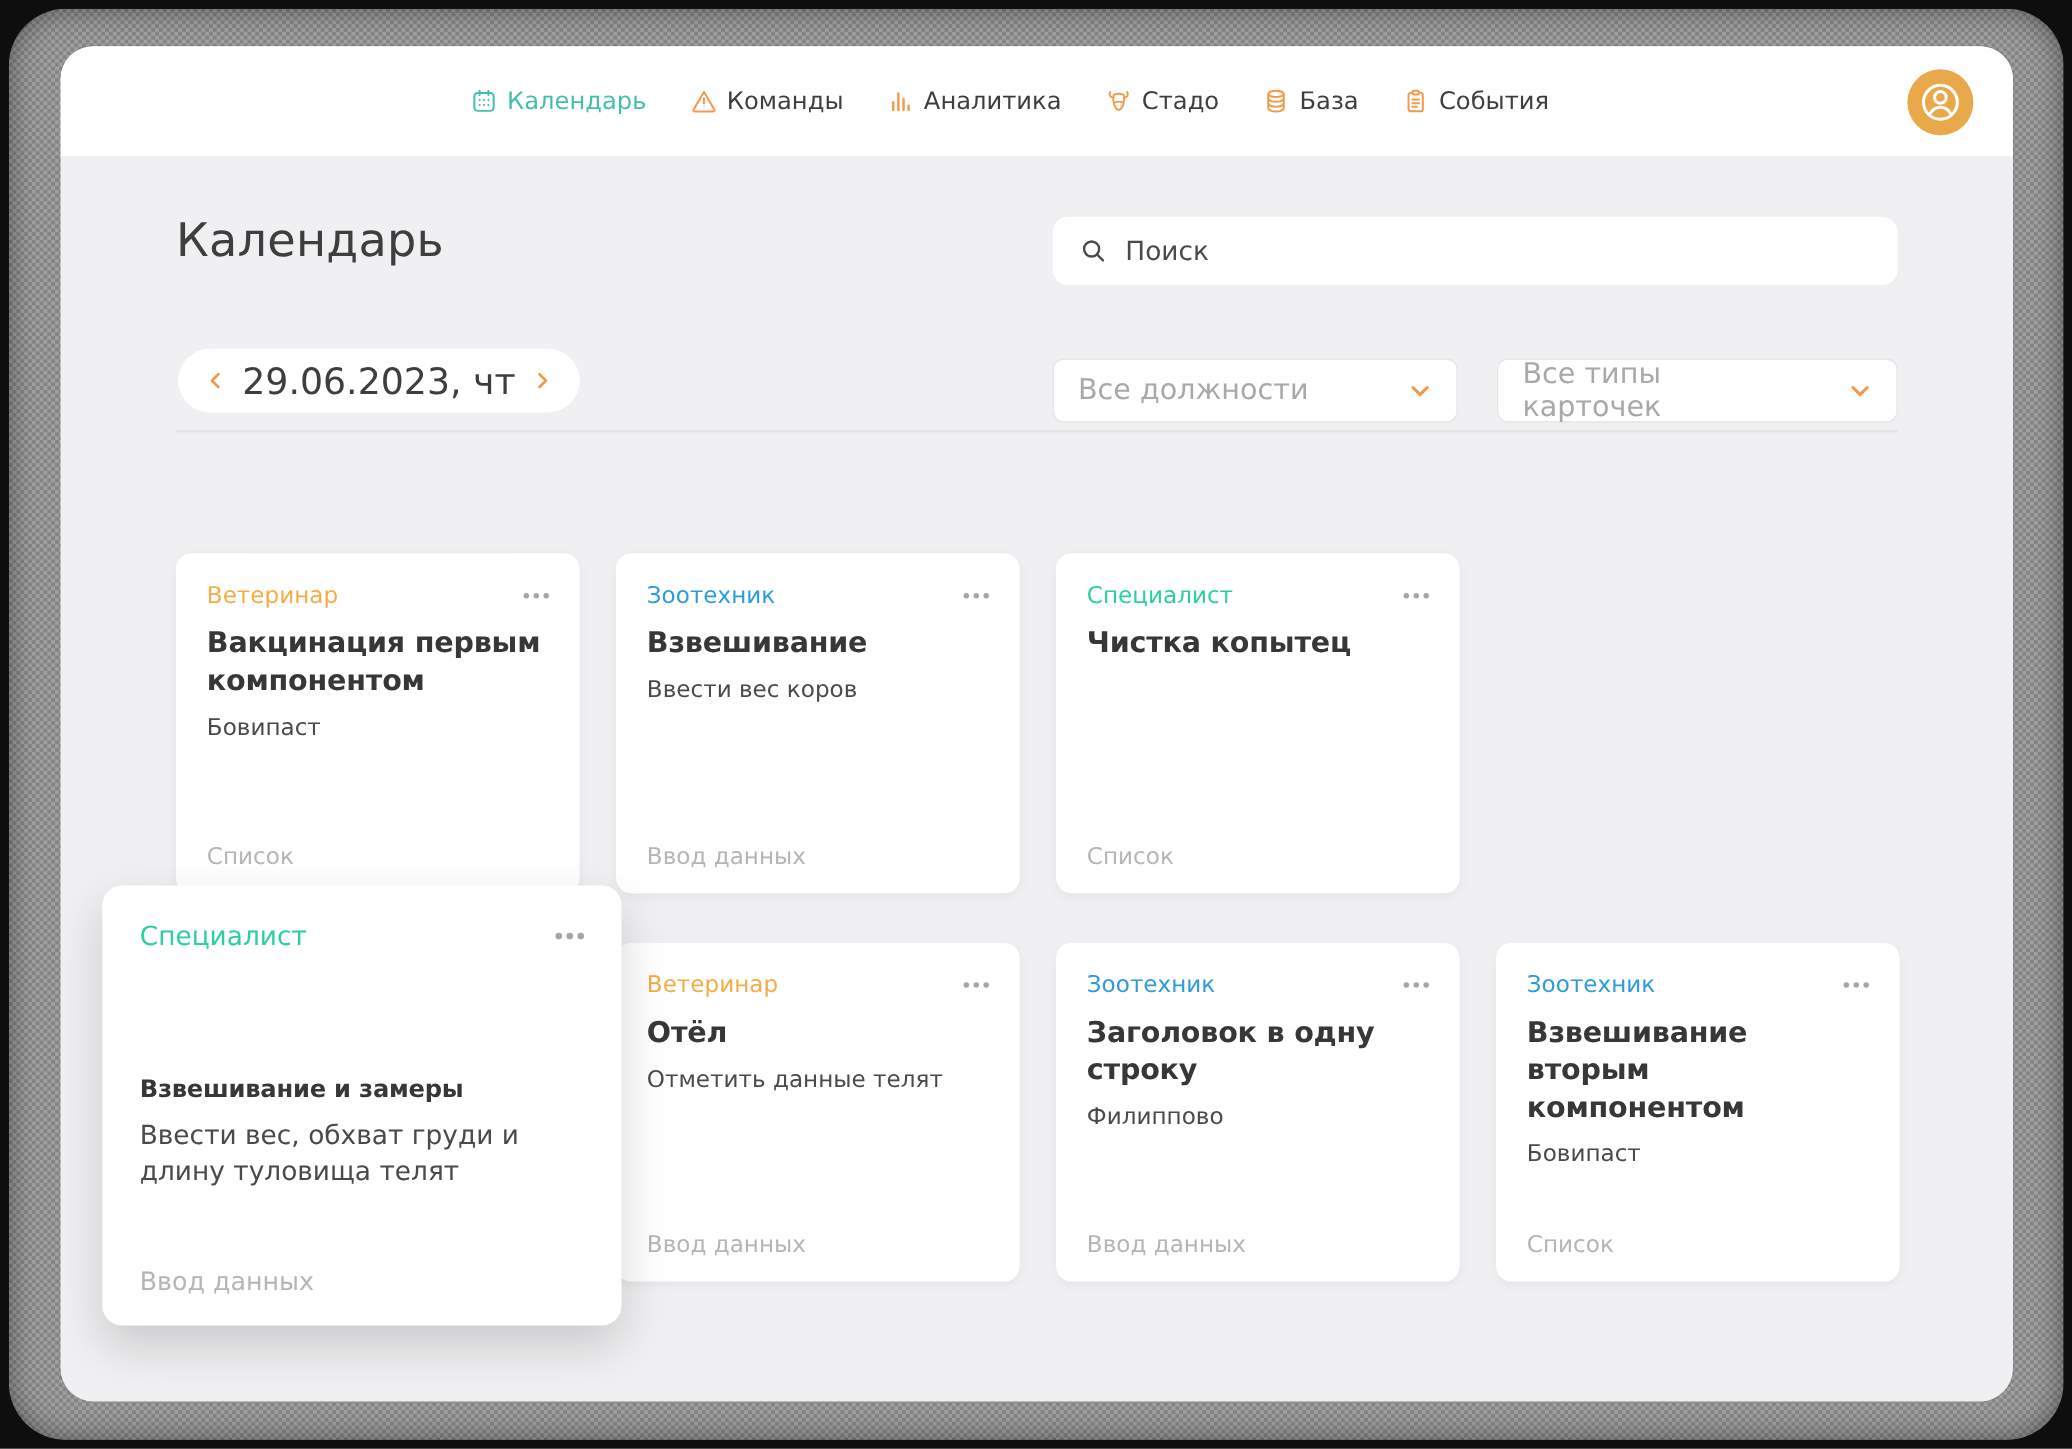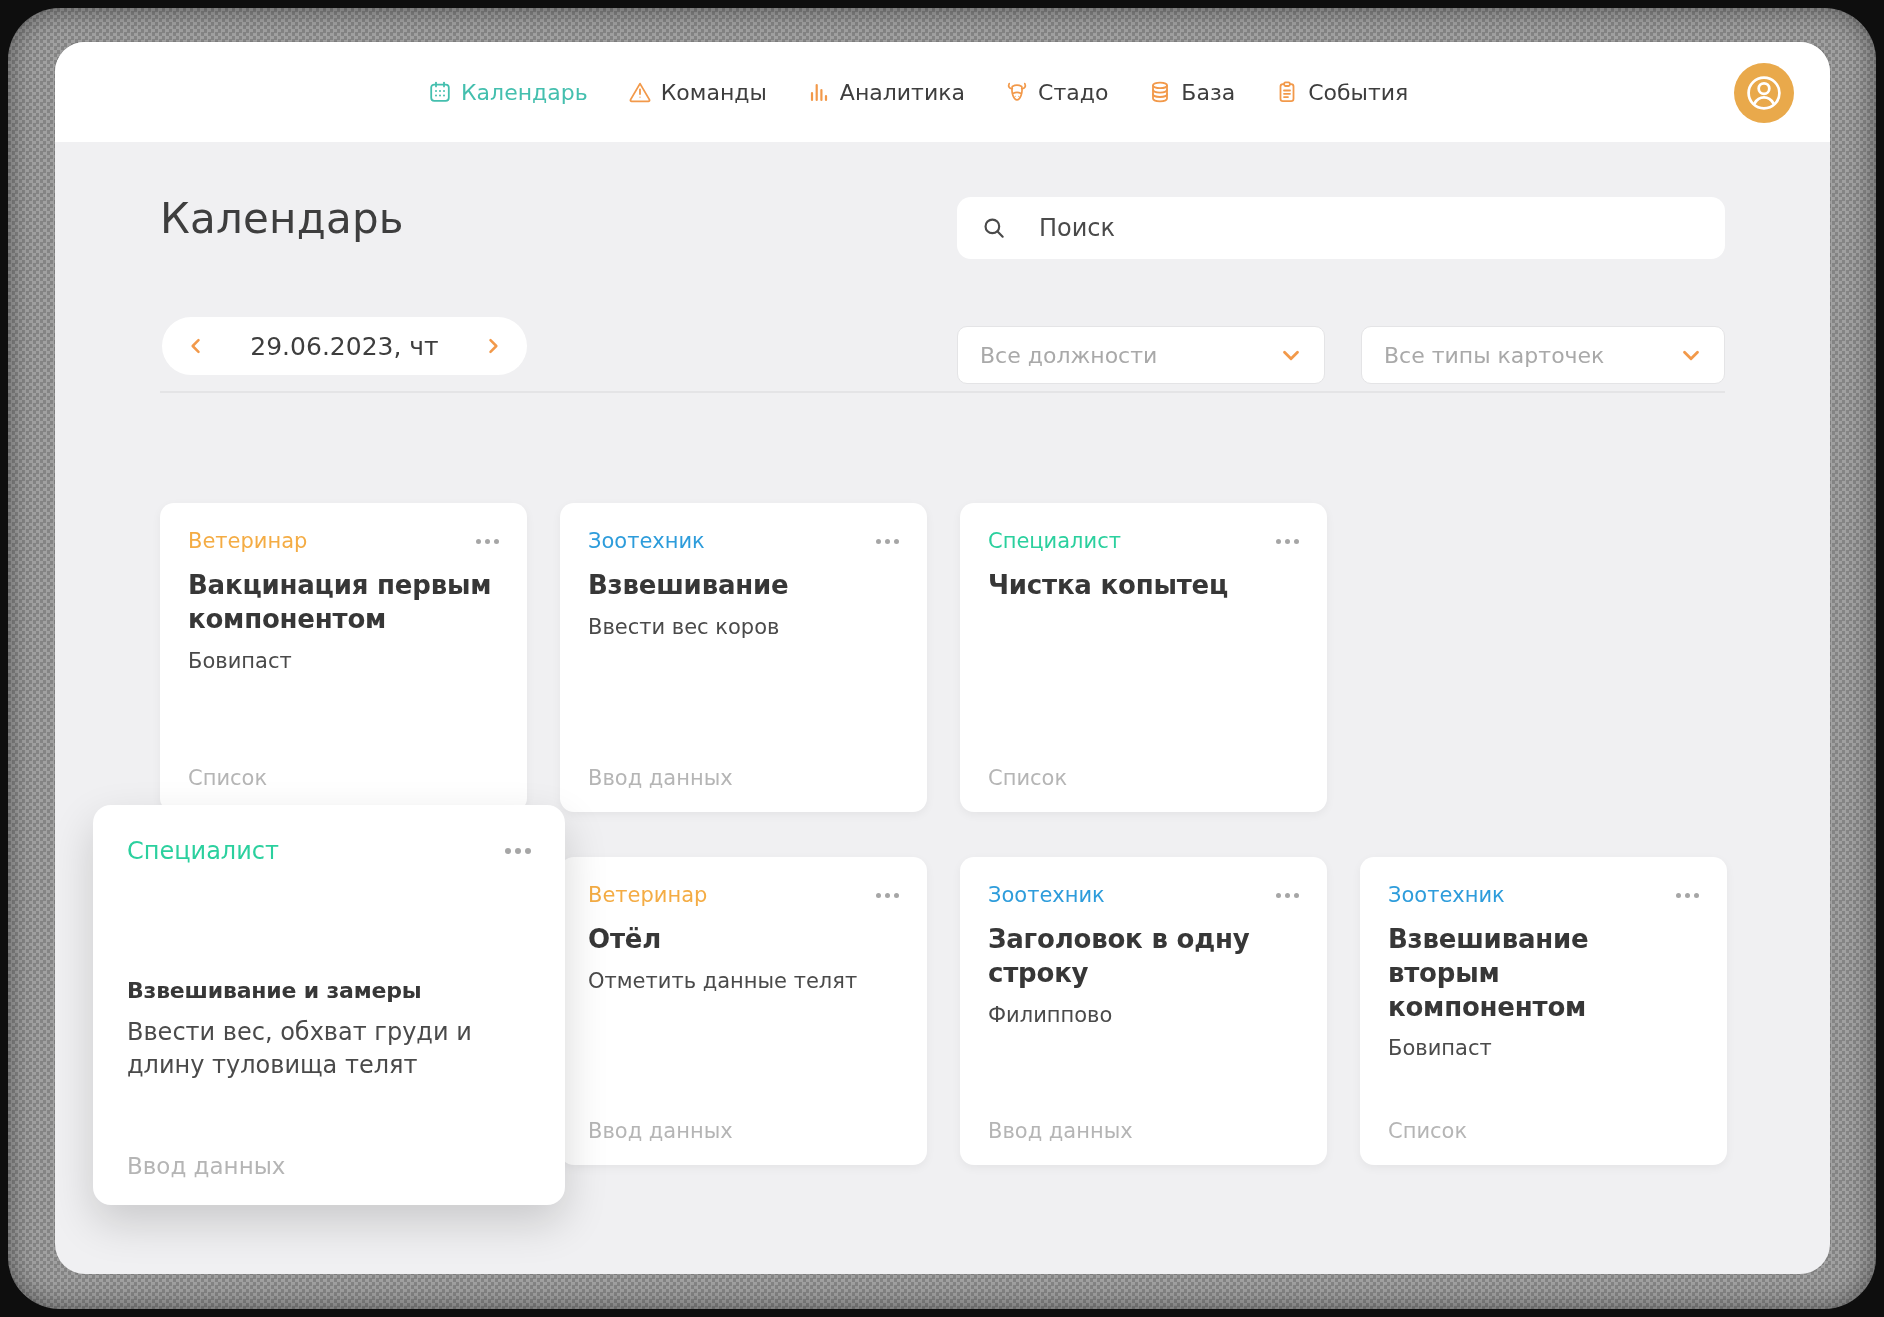--- a/index.html
+++ b/index.html
@@ -33,37 +33,37 @@
   .nav-item.active{color:var(--teal);}
   .nav-item.active .nicon{color:var(--teal);}
   .avatar{
     position:absolute;left:1679px;top:21px;width:60px;height:60px;border-radius:50%;
     background:var(--avatar);display:flex;align-items:center;justify-content:center;color:#fff;cursor:pointer;
   }
   
   .page-title{position:absolute;left:105px;top:152px;font-size:42px;color:var(--ink);letter-spacing:.2px;}
   .search{
     position:absolute;left:902px;top:155px;width:768px;height:62px;background:#fff;border-radius:14px;
-    display:flex;align-items:center;padding:0 24px;gap:32px;
+    display:flex;align-items:center;padding:0 24px;gap:16px;
   }
   .search input{
     border:0;outline:0;flex:1;font:24px "DejaVu Sans","Liberation Sans",sans-serif;color:var(--sub);background:transparent;
   }
   .search input::placeholder{color:var(--sub);opacity:1;}
   .datepill{
     position:absolute;left:107px;top:275px;width:365px;height:58px;background:#fff;border-radius:29px;
     display:flex;align-items:center;justify-content:space-between;padding:0 22px;
   }
   .datepill .chev{display:flex;color:var(--orange);cursor:pointer;background:none;border:0;padding:2px;}
-  .datepill .dateval{font-size:25px;color:var(--ink);}
+  .datepill .dateval{font-size:33px;color:var(--ink);}
   .select{
     position:absolute;top:284px;height:58px;background:#fff;border:1px solid var(--line);border-radius:10px;
     display:flex;align-items:center;justify-content:space-between;padding:0 20px 0 22px;cursor:pointer;
   }
-  .select .selval{font-size:22px;color:var(--ph);}
+  .select .selval{font-size:26px;color:var(--ph);}
   .select .chevdn{display:flex;color:var(--orange);}
   .sel-pos{left:902px;width:368px;}
   .sel-type{left:1306px;width:364px;gap:48px;}
   .divider{position:absolute;left:105px;top:349px;width:1565px;height:2px;background:var(--line);}
   
   .card{
     position:absolute;width:367px;height:309px;background:#fff;border-radius:14px;
     box-shadow:0 3px 10px rgba(0,0,0,.05);padding:26px 28px;cursor:pointer;
   }
   .card-head{display:flex;align-items:center;justify-content:space-between;}

